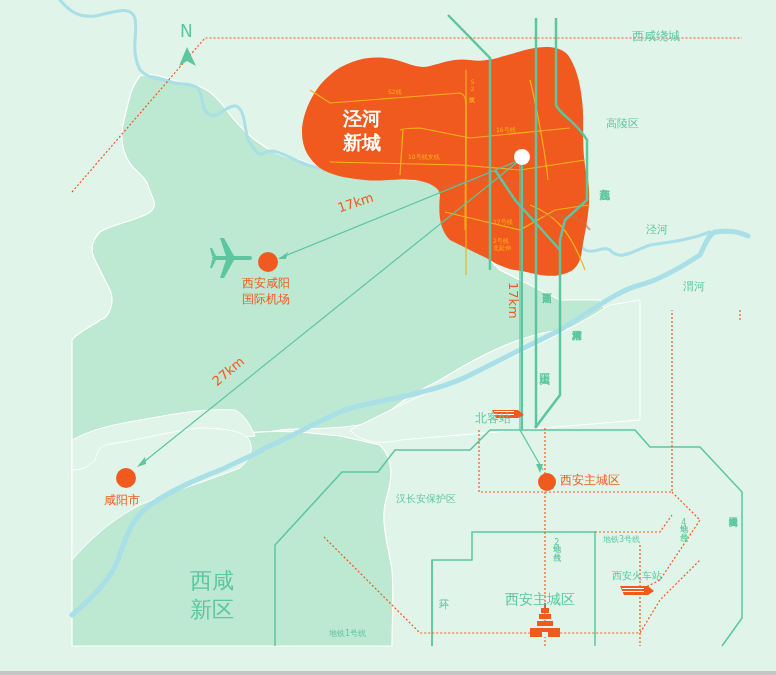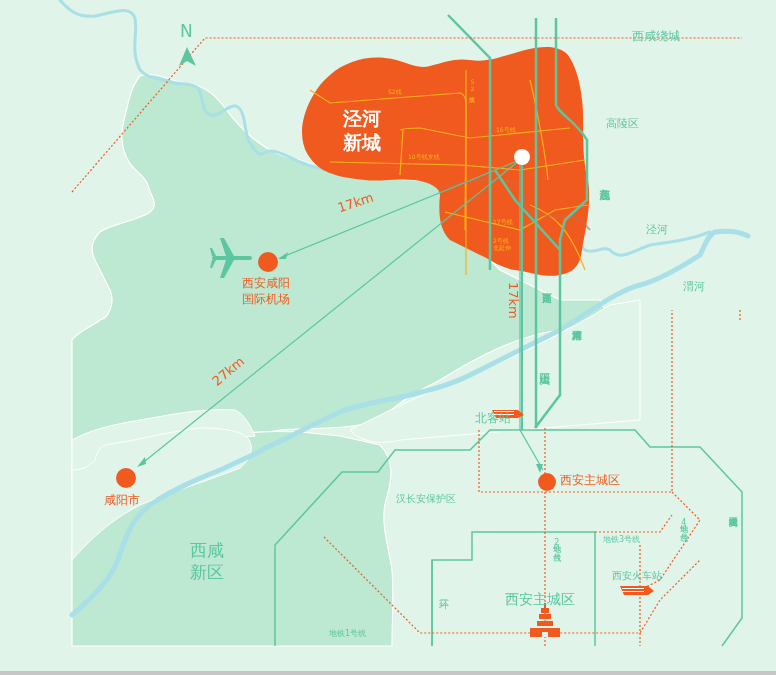--- a/index.html
+++ b/index.html
@@ -134,21 +134,21 @@
 <div class="lbl orange" style="left:104px;top:494px;font-size:12px;">咸阳市</div>
 <div class="lbl orange" style="left:560px;top:474px;font-size:12px;">西安主城区</div>
 <div class="lbl teal" style="left:475px;top:389px;font-size:12px;margin-top:23px;">北客站</div>
 <div class="lbl teal" style="left:612px;top:570px;font-size:10px;">西安火车站</div>
 
 <div class="lbl teal vert" style="left:541px;top:285px;font-size:10px;">西延高速</div>
 <div class="lbl teal vert" style="left:571px;top:322px;font-size:10px;">草滩渭河大桥</div>
 <div class="lbl teal vert" style="left:537px;top:365px;font-size:11px;">正阳大道</div>
 
 <div class="lbl teal" style="left:396px;top:493px;font-size:10px;text-align:right;">汉长安保护区</div>
-<div class="lbl teal" style="left:190px;top:539px;font-size:17px;white-space:pre;line-height:1.3;">西咸
+<div class="lbl teal" style="left:190px;top:567px;font-size:22px;white-space:pre;line-height:1.3;">西咸
 新区</div>
 <div class="lbl teal" style="left:505px;top:591px;font-size:14px;">西安主城区</div>
 <div class="lbl teal vert" style="left:438px;top:592px;font-size:10px;">二环</div>
 <div class="lbl teal vert" style="left:728px;top:510px;font-size:9px;">西安绕城高速</div>
 
 <div class="lbl teal" style="left:329px;top:629px;font-size:8px;">地铁1号线</div>
 <div class="lbl teal vert" style="left:552px;top:538px;font-size:8px;">地铁2号线</div>
 <div class="lbl teal" style="left:603px;top:535px;font-size:8px;">地铁3号线</div>
 <div class="lbl teal vert" style="left:679px;top:518px;font-size:8px;">地铁4号线</div>
 

